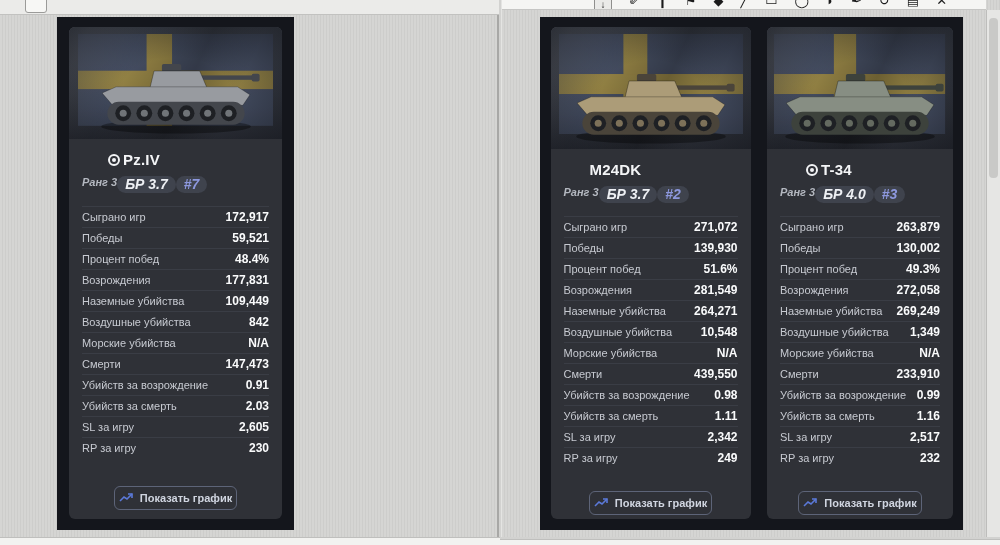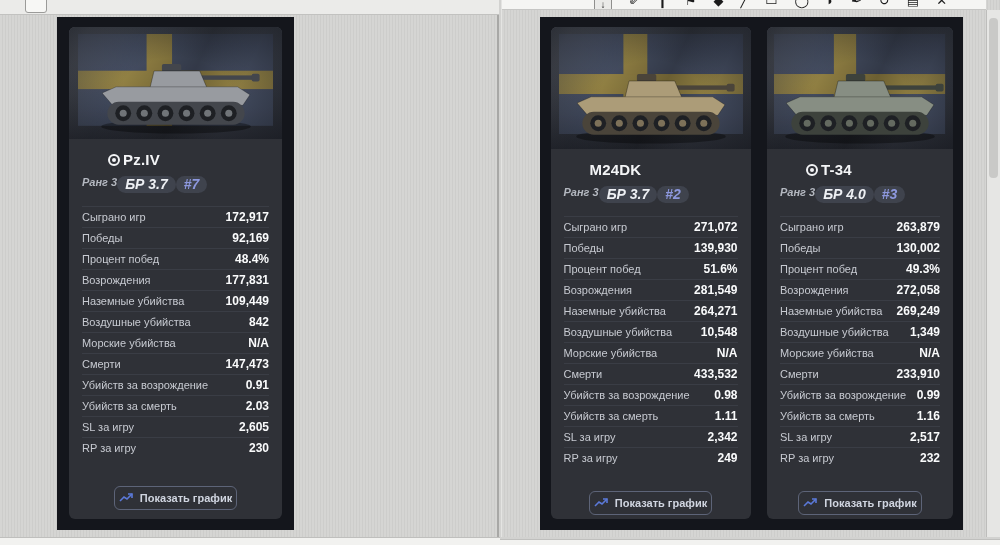--- a/index.html
+++ b/index.html
@@ -142,21 +142,21 @@
           <span class="badge">БР 3.7</span>
           <span class="badge" style="color: rgb(141, 152, 222);">#7</span>
         </div>
         <div class="stats">
             <div class="stat-row">
               <span class="stat-label">Сыграно игр</span>
               <span class="stat-value">172,917</span>
             </div>
             <div class="stat-row">
               <span class="stat-label">Победы</span>
-              <span class="stat-value">92,169</span>
+              <span class="stat-value">59,521</span>
             </div>
             <div class="stat-row">
               <span class="stat-label">Процент побед</span>
               <span class="stat-value">48.4%</span>
             </div>
             <div class="stat-row">
               <span class="stat-label">Возрождения</span>
               <span class="stat-value">177,831</span>
             </div>
             <div class="stat-row">
@@ -271,21 +271,21 @@
             <div class="stat-row">
               <span class="stat-label">Воздушные убийства</span>
               <span class="stat-value">10,548</span>
             </div>
             <div class="stat-row">
               <span class="stat-label">Морские убийства</span>
               <span class="stat-value">N/A</span>
             </div>
             <div class="stat-row">
               <span class="stat-label">Смерти</span>
-              <span class="stat-value">433,532</span>
+              <span class="stat-value">439,550</span>
             </div>
             <div class="stat-row">
               <span class="stat-label">Убийств за возрождение</span>
               <span class="stat-value">0.98</span>
             </div>
             <div class="stat-row">
               <span class="stat-label">Убийств за смерть</span>
               <span class="stat-value">1.11</span>
             </div>
             <div class="stat-row">

